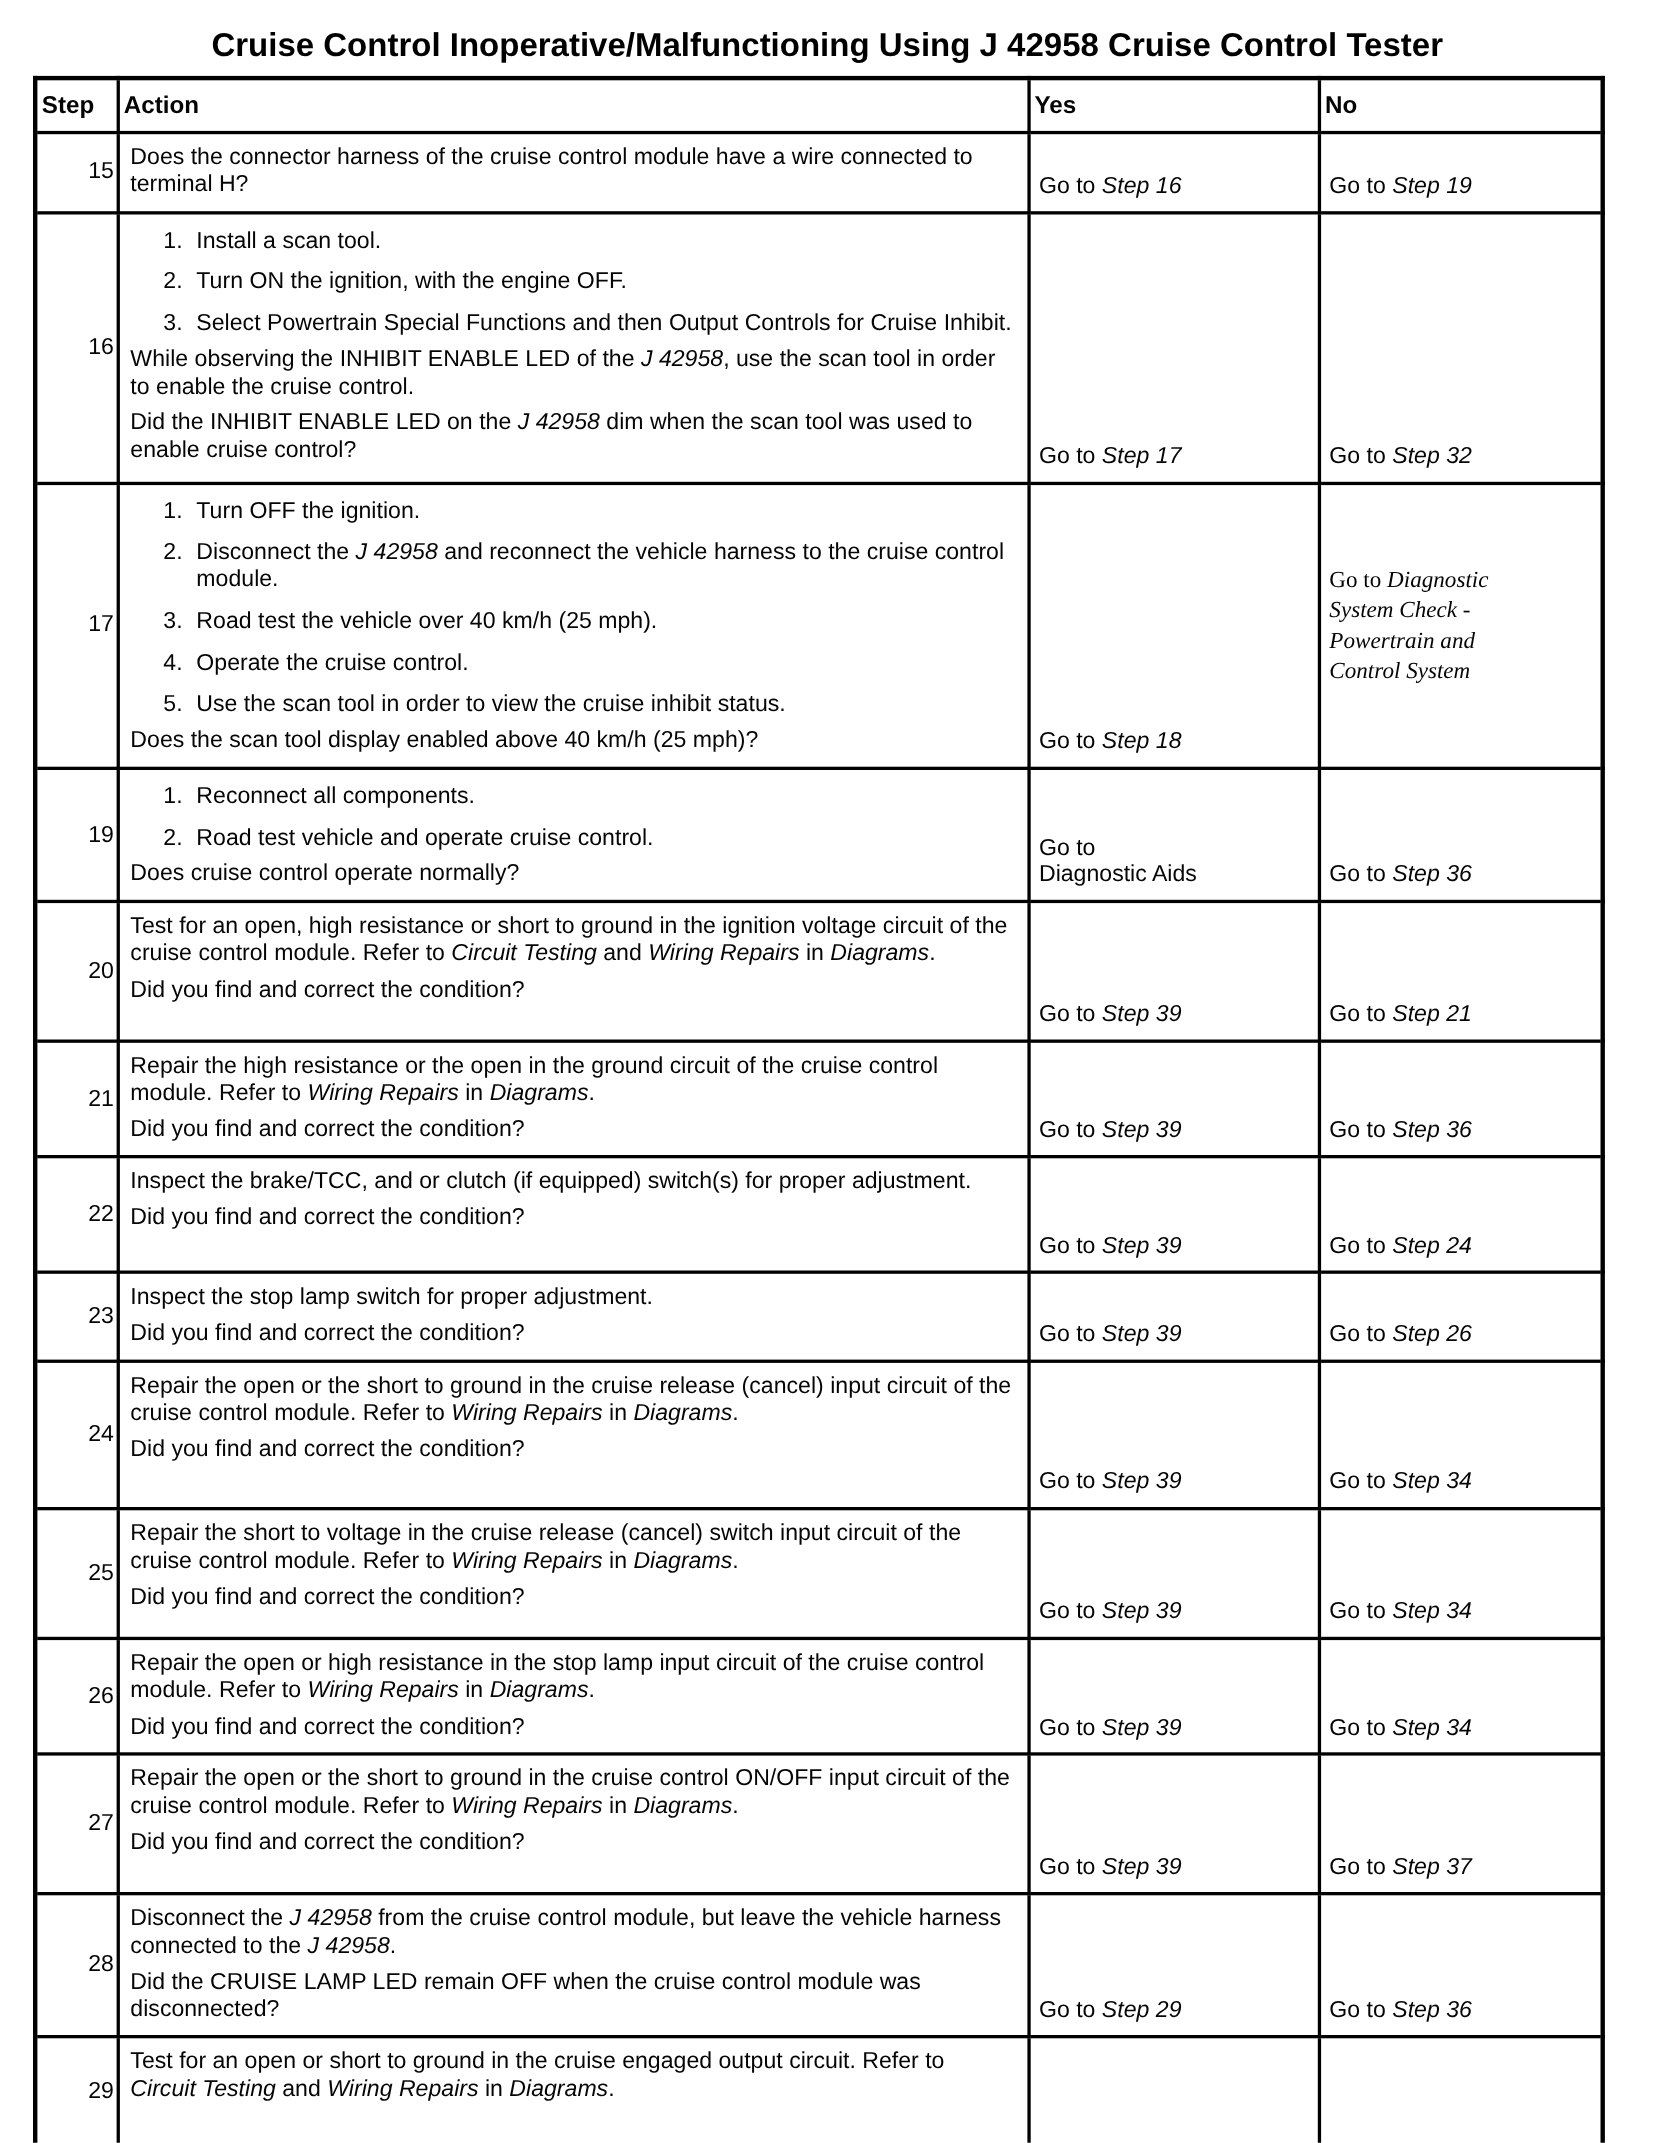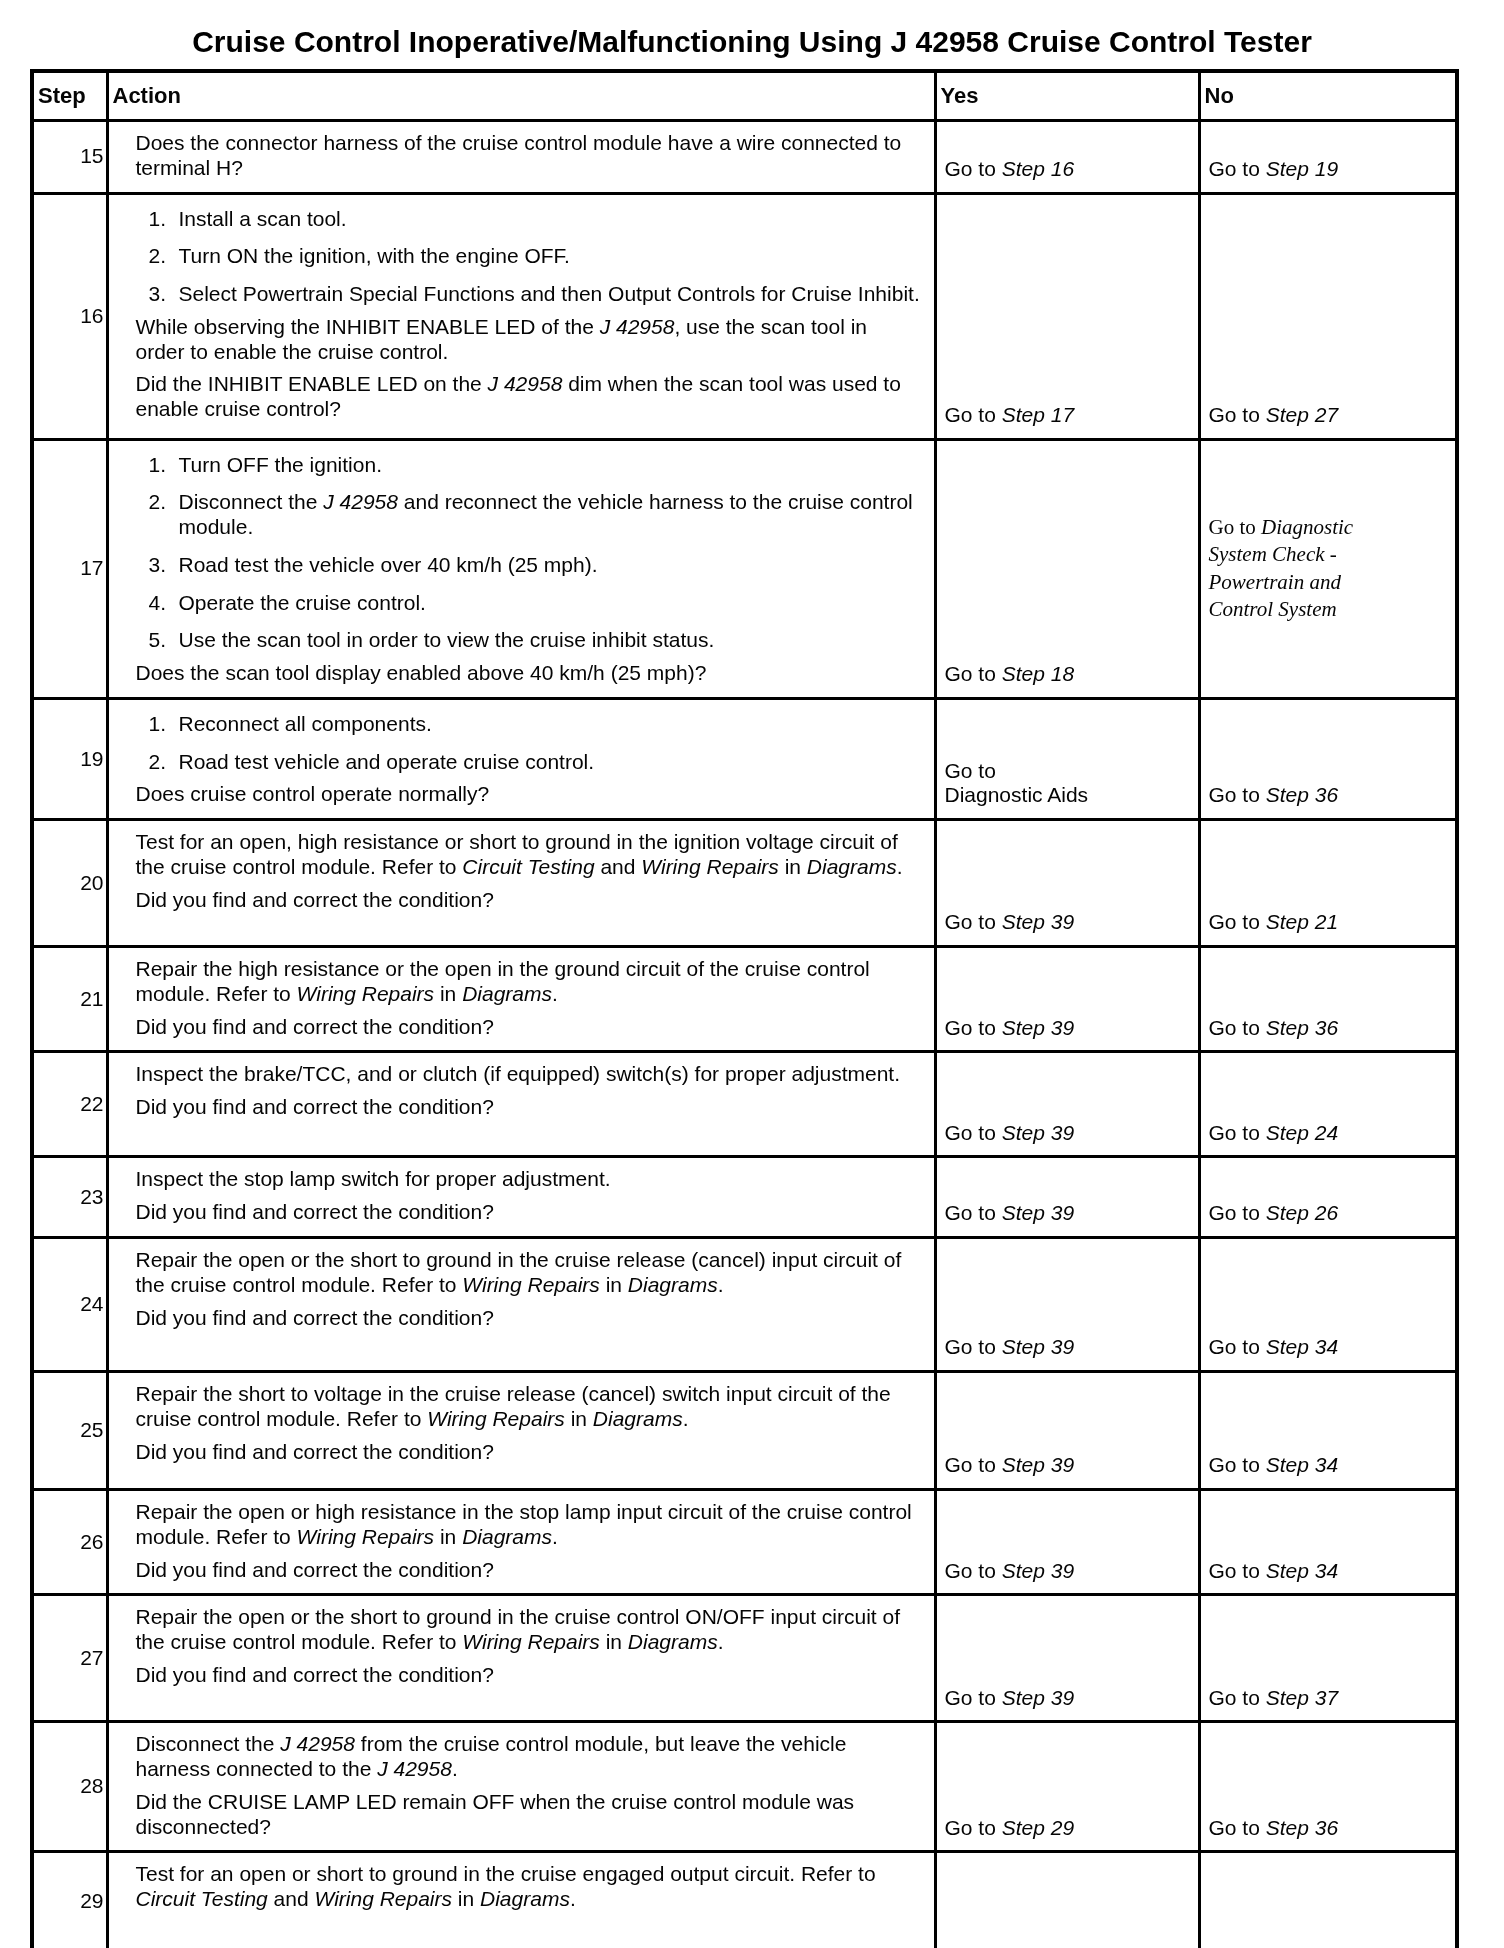--- a/index.html
+++ b/index.html
@@ -34,21 +34,21 @@
     padding:8px 4px;text-align:left;
     height:30px;
   }
   td{font-size:21px;line-height:1.18;vertical-align:top;}
   td.step-cell{
     text-align:right;
     vertical-align:middle;
     padding:4px 2px;
   }
   td.action-cell{padding:6px 12px 8px 8px;}
-  .para{margin:8px 0 3px 19px;}
+  .para{margin:8px 0 3px 2px;}
   .para:first-child{margin-top:3px;}
   .li{display:flex;margin:13px 0 2px 32px;}
   .li:first-child{margin-top:6px;}
   .li .n{width:30px;flex:none;}
   .li .t{flex:1;}
   td.ans{
     text-align:left;
     vertical-align:bottom;
     padding:6px 8px 10px 8px;
   }
@@ -109,21 +109,21 @@
               <span class="n">3.</span>
               <div class="t"><span>Select Powertrain Special Functions and then Output Controls for Cruise Inhibit.</span></div>
             </div>
             <div class="para"><span>While observing the INHIBIT ENABLE LED of the </span><em>J 42958</em><span>, use the scan tool in order to enable the cruise control.</span></div>
             <div class="para"><span>Did the INHIBIT ENABLE LED on the </span><em>J 42958</em><span> dim when the scan tool was used to enable cruise control?</span></div>
           </td>
           <td class="ans">
             <div><span>Go to </span><em>Step 17</em></div>
           </td>
           <td class="ans">
-            <div><span>Go to </span><em>Step 27</em></div>
+            <div><span>Go to </span><em>Step 32</em></div>
           </td>
         </tr>
         <tr style="height: 238px;">
           <td class="step-cell">17</td>
           <td class="action-cell">
             <div class="li">
               <span class="n">1.</span>
               <div class="t"><span>Turn OFF the ignition.</span></div>
             </div>
             <div class="li">

